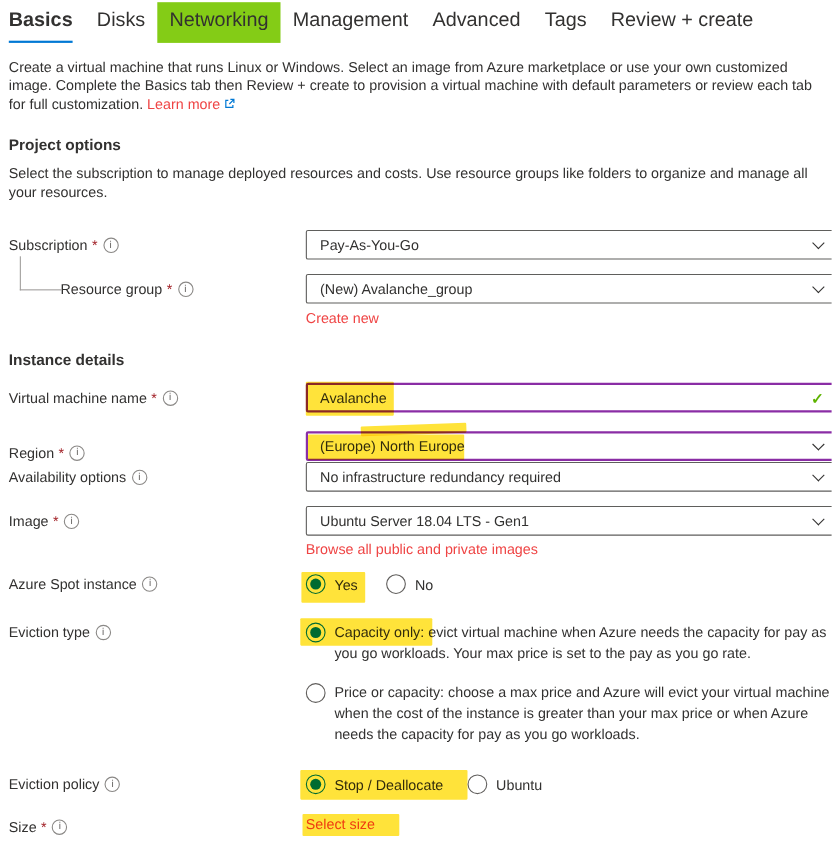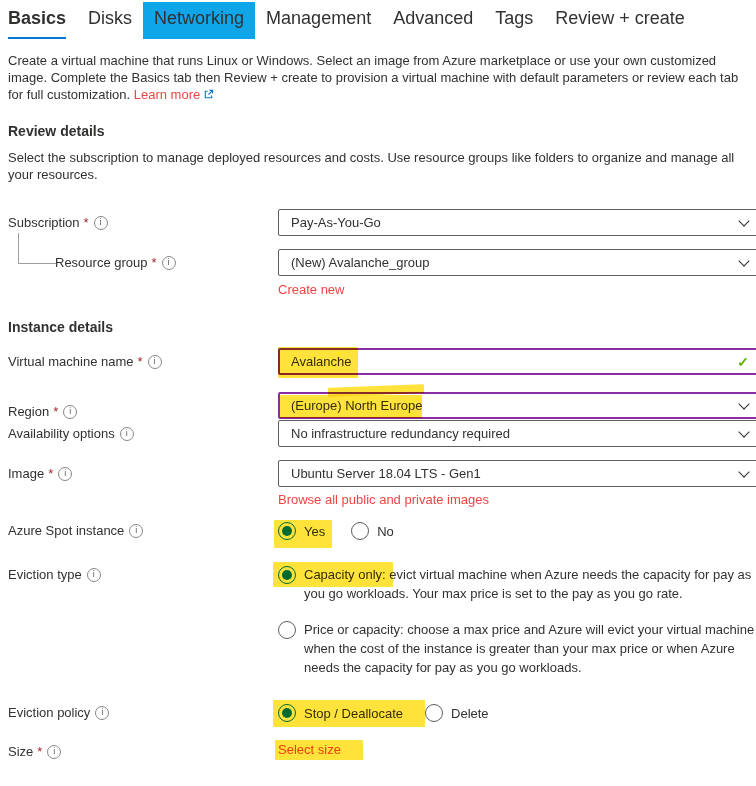--- a/index.html
+++ b/index.html
@@ -9,21 +9,21 @@
     background:#ffffff; color:#323130;
     font-family:"Liberation Sans", sans-serif;
     font-size:13px;
   }
   .page { padding:0 8px 0 8px; }
 
   
   .tabs { display:flex; align-items:stretch; padding-top:2px; }
   .tab { font-size:18px; padding:6px 11px 8px; cursor:pointer; white-space:nowrap; }
   .tab.active { font-weight:bold; padding-left:0; padding-right:0; margin:0 11px 0 0; border-bottom:2px solid #0078d4; }
-  .tab.hovered { background:#0ea5e9; }
+  .tab.hovered { background:#84cc16; }
 
   
   .intro { margin-top:13px; max-width:744px; line-height:17px; }
   .link { color:#ef4444; text-decoration:none; cursor:pointer; }
   .section-title { font-size:14px; font-weight:bold; }
   .section-desc { max-width:744px; line-height:17px; margin-top:10px; }
 
   
   .row { display:flex; align-items:flex-start;gap:16px; }
   .row-label { width:254px; flex:none; display:flex; align-items:center; gap:5px; padding-top:6px; }
@@ -80,21 +80,21 @@
     <div class="tab">Advanced</div>
     <div class="tab">Tags</div>
     <div class="tab">Review + create</div>
   </div>
 
   <div class="intro"><span>Create a virtual machine that runs Linux or Windows. Select an image from Azure marketplace or use your own customized image. Complete the Basics tab then Review + create to provision a virtual machine with default parameters or review each tab for full customization. </span><a class="link"><span>Learn more</span><span class="ext-icon"><svg width="11" height="11" viewBox="0 0 12 12">
             <path d="M5 2.5H2.5v7h7V7" fill="none" stroke="#0078d4" stroke-width="1.2"></path>
             <path d="M7 1.5h3.5V5M10.8 1.2L6 6" fill="none" stroke="#0078d4" stroke-width="1.2"></path>
           </svg></span></a></div>
 
-  <div class="section-title" style="margin-top:19px;">Review details</div>
+  <div class="section-title" style="margin-top:19px;">Project options</div>
   <div class="section-desc">Select the subscription to manage deployed resources and costs. Use resource groups like folders to organize and manage all your resources.</div>
 
   <div class="tree-wrap" style="margin-top:26px;">
     <div class="tree-line"></div>
 
     <div class="row" style="margin-bottom:13px;">
       <div class="row-label">
         <span>Subscription</span>
         <span class="req">*</span>
         <span class="info">
@@ -244,21 +244,21 @@
         </span>
     </div>
     <div class="control-col" style="display:flex; gap:22px; padding-top:1px;">
       <div class="radio-inline">
         <span class="radio checked"></span>
         <span>Stop / Deallocate</span>
         <span class="hl" style="left:-5px; top:-4px; width:152px; height:27px;"></span>
       </div>
       <div class="radio-inline">
         <span class="radio"></span>
-        <span>Delete</span>
+        <span>Ubuntu</span>
       </div>
     </div>
   </div>
 
   <div class="row">
     <div class="row-label">
       <span>Size</span>
       <span class="req">*</span>
       <span class="info">
           <span>i</span>

